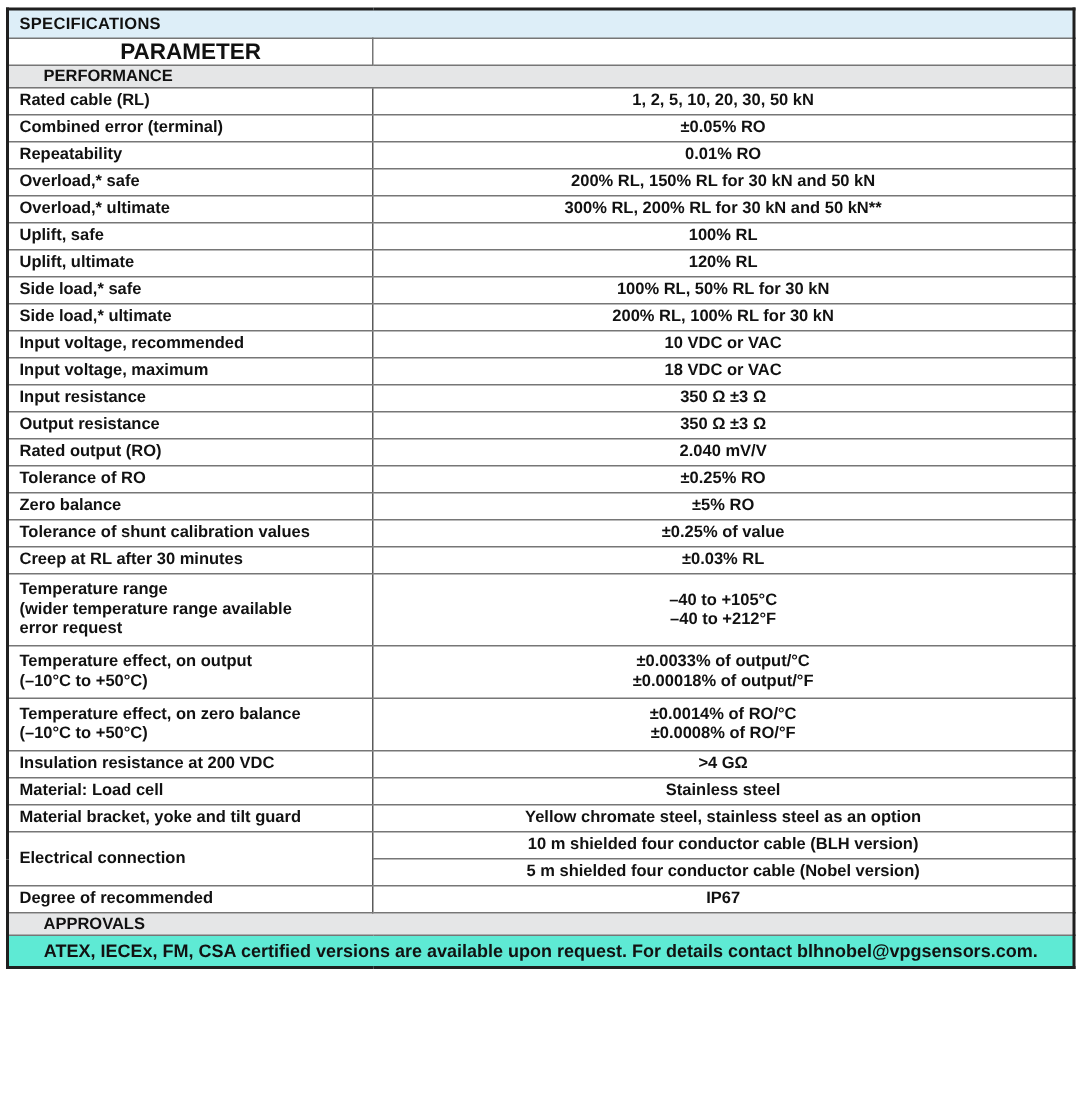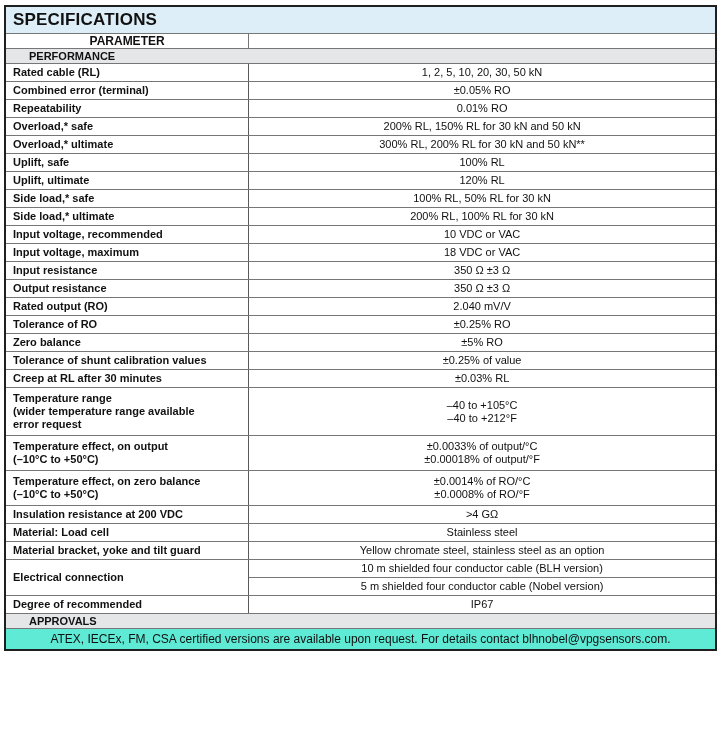--- a/index.html
+++ b/index.html
@@ -20,28 +20,29 @@
   table{
     width:713px;border-collapse:collapse;table-layout:fixed;
     border:2px solid var(--outer-border);
   }
   col.c1{width:243px;}
   col.c2{width:466px;}
   td{
     border:1px solid var(--inner-border);
     vertical-align:middle;
     color:var(--text);
+    font-weight:bold;
   }
   tr.title td{
     background:var(--title-bg);
-    font-size:17px;font-weight:bold;letter-spacing:.2px;
+    font-size:11px;font-weight:bold;letter-spacing:.2px;
     padding:3px 7px;height:17px;text-align:left;
   }
   tr.param-header td{
-    font-weight:bold;font-size:12px;text-align:center;
+    font-weight:bold;font-size:15px;text-align:center;
     height:15px;padding:0;background:#ffffff;
   }
   tr.band td{
     background:var(--band-bg);
     font-weight:bold;font-size:11px;text-align:left;
     padding:1px 23px;height:14px;
   }
   td.p{
     font-weight:bold;font-size:11px;text-align:left;
     padding:2px 7px;line-height:13px;

